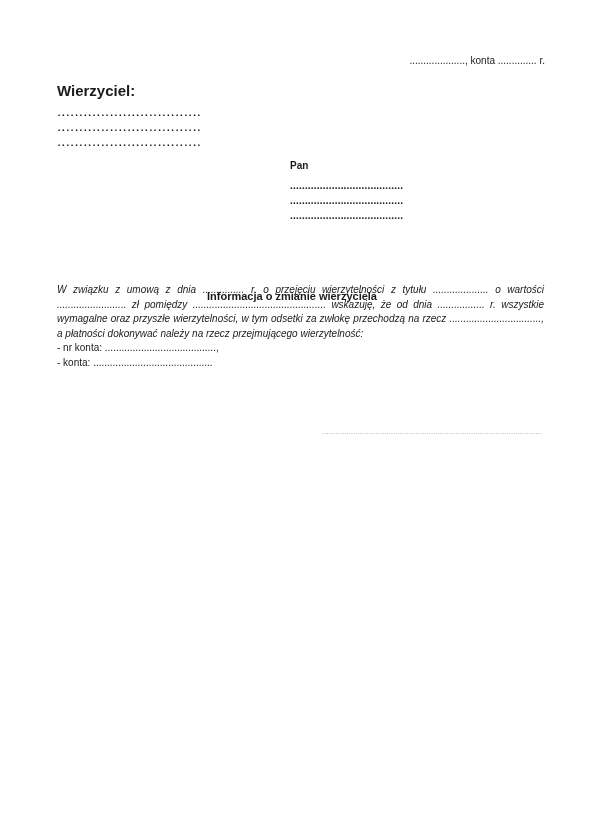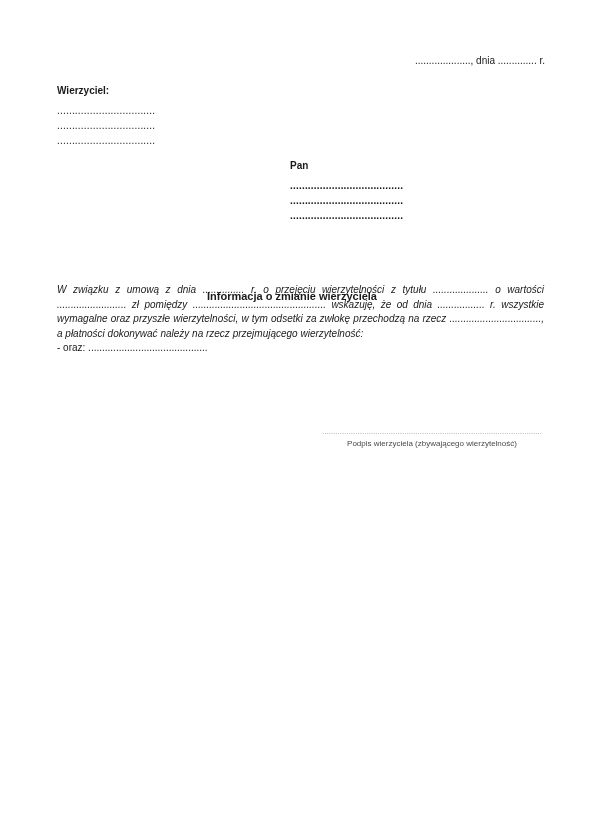--- a/index.html
+++ b/index.html
@@ -22,21 +22,21 @@
     right: 55px;
     font-size: 10px;
     line-height: 13px;
     text-align: right;
     white-space: nowrap;
   }
   .creditor-block {
     position: absolute;
     left: 57px;
     top: 84px;
-    font-size: 10px;
+    font-size: 15px;
   }
   .creditor-block .block-label {
     font-weight: bold;
     line-height: 13px;
     margin-bottom: 6px;
   }
   .recipient-block {
     position: absolute;
     left: 290px;
     top: 159px;
@@ -97,41 +97,41 @@
     font-size: 8px;
     line-height: 10px;
     color: #4a4a4a;
   }
 </style>
 </head>
 <body>
 
 <div class="page">
 
-  <div class="date-line">...................., dnia .............. r.</div>
+  <div class="date-line">...................., konta .............. r.</div>
 
   <div class="creditor-block">
     <div class="block-label">Wierzyciel:</div>
     <div class="dotted-line">.................................</div>
     <div class="dotted-line">.................................</div>
     <div class="dotted-line">.................................</div>
   </div>
 
   <div class="recipient-block">
     <div class="block-label">Pan</div>
     <div class="dotted-line">......................................</div>
     <div class="dotted-line">......................................</div>
     <div class="dotted-line">......................................</div>
   </div>
 
   <div class="doc-title">Informacja o zmianie wierzyciela</div>
 
   <div class="body-block">
     <div class="body-paragraph">W związku z umową z dnia ............... r. o przejęciu wierzytelności z tytułu .................... o wartości ......................... zł pomiędzy ................................................ wskazuję, że od dnia ................. r. wszystkie wymagalne oraz przyszłe wierzytelności, w tym odsetki za zwłokę przechodzą na rzecz ................................., a płatności dokonywać należy na rzecz przejmującego wierzytelność:</div>
-    <div class="fill-line">- oraz: ...........................................</div>
+    <div class="fill-line">- nr konta: ........................................,</div>
+    <div class="fill-line">- konta: ...........................................</div>
   </div>
 
   <div class="signature-block">
     <div class="signature-rule">...................................................................................................</div>
-    <div class="signature-caption">Podpis wierzyciela (zbywającego wierzytelność)</div>
   </div>
 
 </div>
 
 </body></html>

